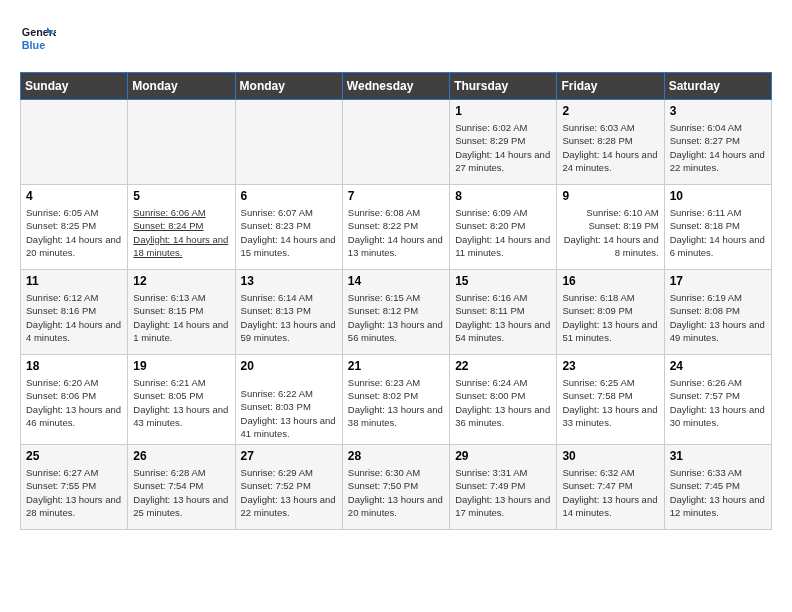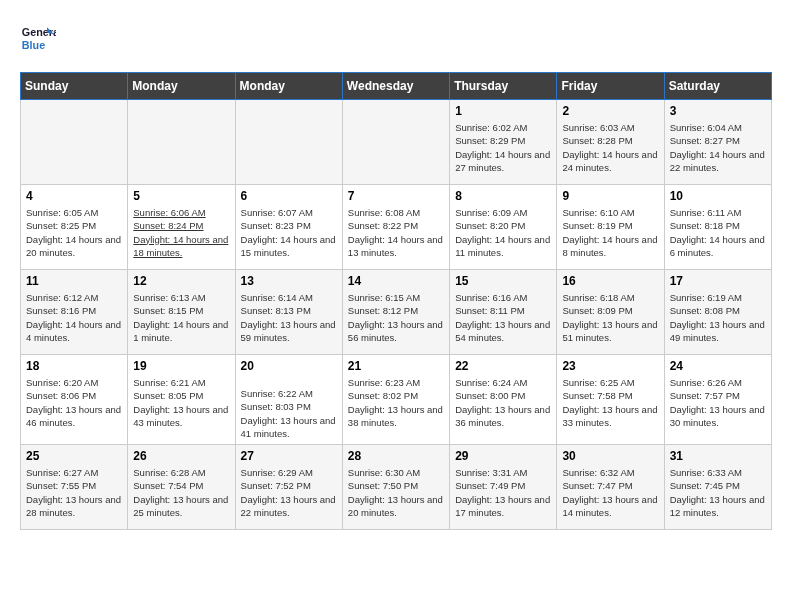--- a/index.html
+++ b/index.html
@@ -161,21 +161,21 @@
 Daylight: 14 hours and 13 minutes.</div>
         </td>
         <td>
           <span class="day-num">8</span>
           <div class="day-info" style="white-space: pre-line;">Sunrise: 6:09 AM
 Sunset: 8:20 PM
 Daylight: 14 hours and 11 minutes.</div>
         </td>
         <td>
           <span class="day-num">9</span>
-          <div class="day-info" style="white-space: pre-line;">Sunrise: 6:10 AM
+          <div class="day-info" style="white-space: pre-line; text-align: right;">Sunrise: 6:10 AM
 Sunset: 8:19 PM
 Daylight: 14 hours and 8 minutes.</div>
         </td>
         <td>
           <span class="day-num">10</span>
           <div class="day-info" style="white-space: pre-line;">Sunrise: 6:11 AM
 Sunset: 8:18 PM
 Daylight: 14 hours and 6 minutes.</div>
         </td>
       </tr>

